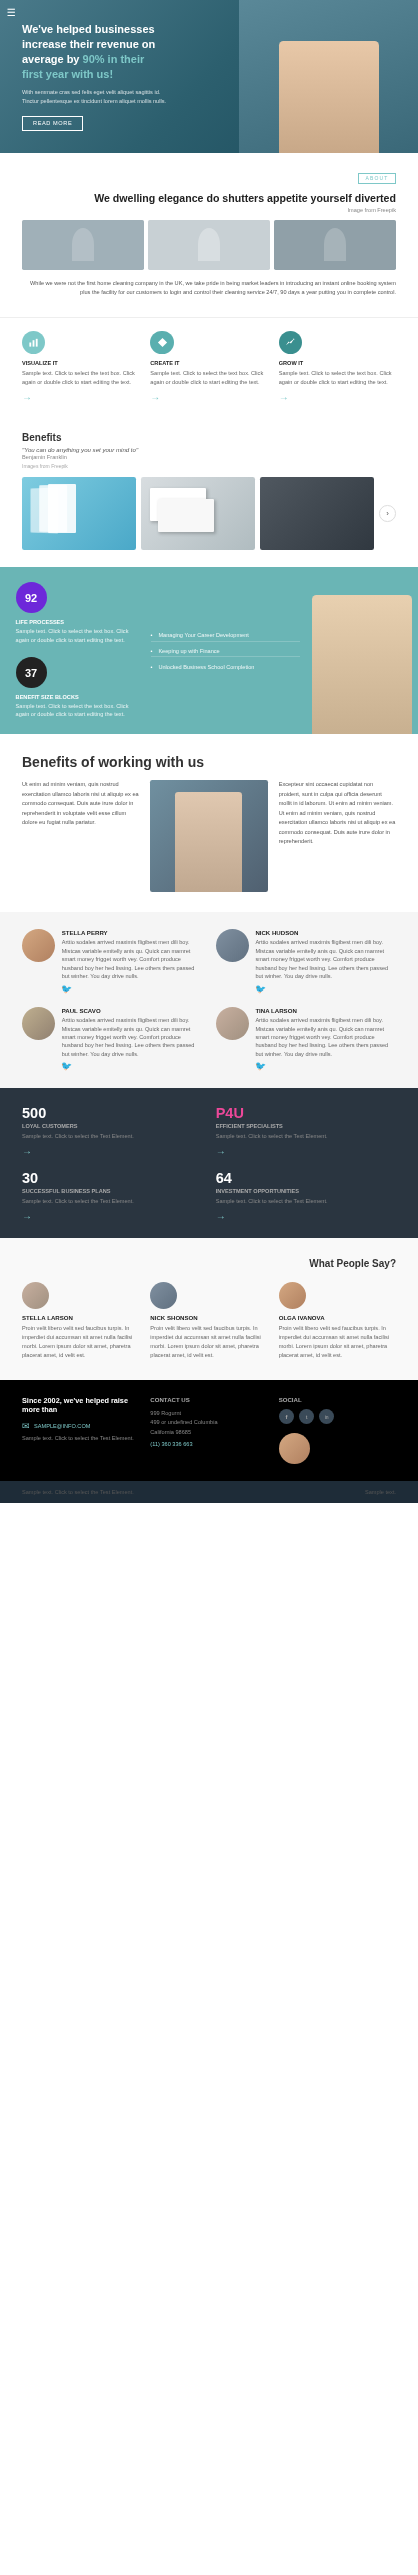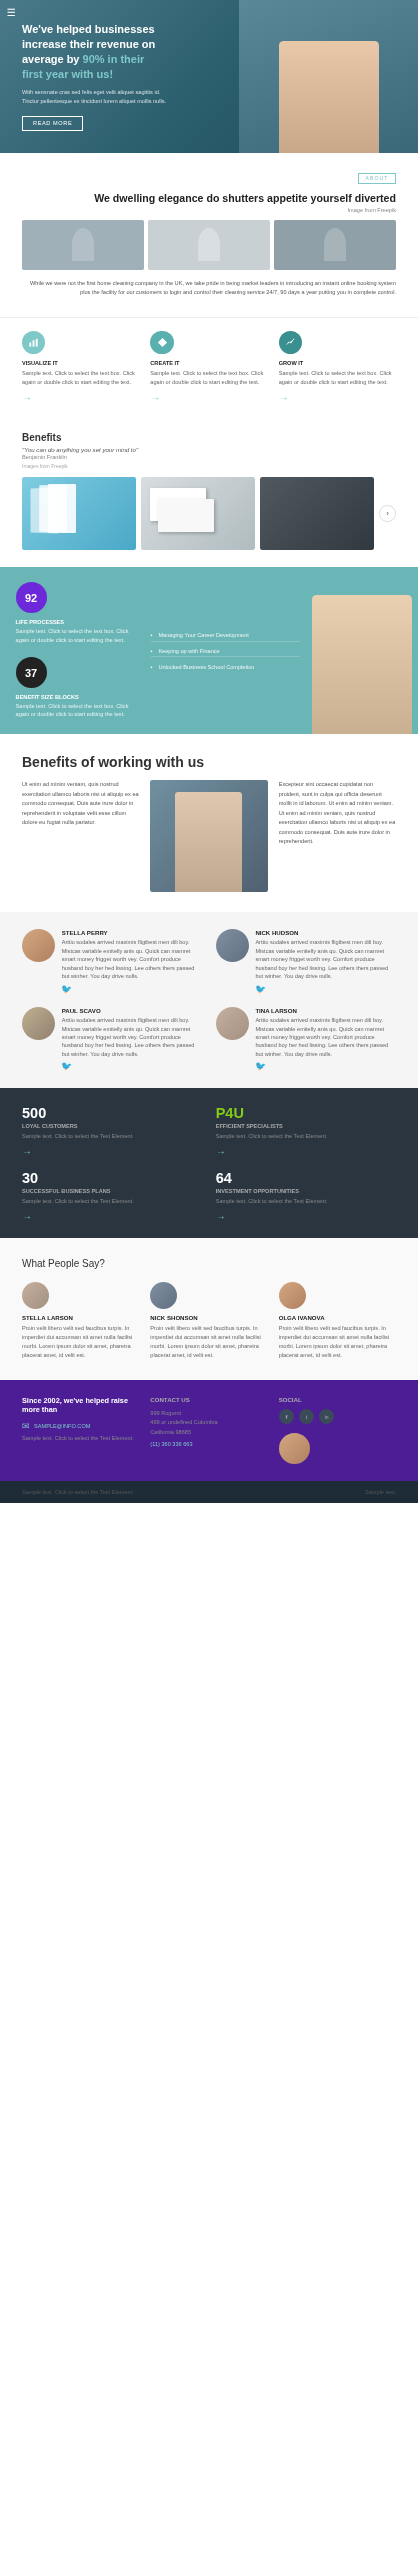--- a/index.html
+++ b/index.html
@@ -200,21 +200,21 @@
   <div style="display:grid;grid-template-columns:1fr 1fr;gap:13.4px;">
 
     <div>
       <h3 style="font-size:14.5px;font-weight:bold;color:#fff;margin-bottom:2.2px;">500</h3>
       <div style="font-size:5.6px;font-weight:bold;text-transform:uppercase;color:#aaa;margin-bottom:3.3px;">LOYAL CUSTOMERS</div>
       <div style="font-size:5.6px;color:#888;line-height:1.5;margin-bottom:4.5px;">Sample text. Click to select the Text Element.</div>
       <span style="color:#7ec8c8;font-size:10px;cursor:pointer;">→</span>
     </div>
 
     <div>
-      <h3 style="font-size:14.5px;font-weight:bold;color:#84cc16;margin-bottom:2.2px;">P4U</h3>
+      <h3 style="font-size:14.5px;font-weight:bold;color:#ec4899;margin-bottom:2.2px;">P4U</h3>
       <div style="font-size:5.6px;font-weight:bold;text-transform:uppercase;color:#aaa;margin-bottom:3.3px;">EFFICIENT SPECIALISTS</div>
       <div style="font-size:5.6px;color:#888;line-height:1.5;margin-bottom:4.5px;">Sample text. Click to select the Text Element.</div>
       <span style="color:#7ec8c8;font-size:10px;cursor:pointer;">→</span>
     </div>
 
     <div>
       <h3 style="font-size:14.5px;font-weight:bold;color:#fff;margin-bottom:2.2px;">30</h3>
       <div style="font-size:5.6px;font-weight:bold;text-transform:uppercase;color:#aaa;margin-bottom:3.3px;">SUCCESSFUL BUSINESS PLANS</div>
       <div style="font-size:5.6px;color:#888;line-height:1.5;margin-bottom:4.5px;">Sample text. Click to select the Text Element.</div>
       <span style="color:#7ec8c8;font-size:10px;cursor:pointer;">→</span>
@@ -224,21 +224,21 @@
       <h3 style="font-size:14.5px;font-weight:bold;color:#fff;margin-bottom:2.2px;">64</h3>
       <div style="font-size:5.6px;font-weight:bold;text-transform:uppercase;color:#aaa;margin-bottom:3.3px;">INVESTMENT OPPORTUNITIES</div>
       <div style="font-size:5.6px;color:#888;line-height:1.5;margin-bottom:4.5px;">Sample text. Click to select the Text Element.</div>
       <span style="color:#7ec8c8;font-size:10px;cursor:pointer;">→</span>
     </div>
 
   </div>
 </section>
 
 <section style="padding:20px 22px;background:#f9f9f9;">
-  <h2 style="font-size:10px;font-weight:normal;margin-bottom:13.4px;text-align:left;">What People Say?</h2>
+  <h2 style="font-size:10px;font-weight:bold;margin-bottom:13.4px;text-align:right;">What People Say?</h2>
   <div style="display:grid;grid-template-columns:1fr 1fr 1fr;gap:11px;">
 
     <div>
       <div style="width:27px;height:27px;border-radius:50%;background:linear-gradient(135deg,#c8b0a0,#a09080);margin-bottom:4.5px;"></div>
       <h4 style="font-size:6.1px;font-weight:bold;margin-bottom:3.3px;color:#222;">STELLA LARSON</h4>
       <p style="font-size:5.6px;color:#666;line-height:1.6;">Proin velit libero velit sed faucibus turpis. In imperdiet dui accumsan sit amet nulla facilisi morbi. Lorem ipsum dolor sit amet, pharetra placerat amet, id velit est.</p>
     </div>
 
     <div>
       <div style="width:27px;height:27px;border-radius:50%;background:linear-gradient(135deg,#8090a0,#607080);margin-bottom:4.5px;"></div>
@@ -248,21 +248,21 @@
 
     <div>
       <div style="width:27px;height:27px;border-radius:50%;background:linear-gradient(135deg,#d4a882,#b08060);margin-bottom:4.5px;"></div>
       <h4 style="font-size:6.1px;font-weight:bold;margin-bottom:3.3px;color:#222;">OLGA IVANOVA</h4>
       <p style="font-size:5.6px;color:#666;line-height:1.6;">Proin velit libero velit sed faucibus turpis. In imperdiet dui accumsan sit amet nulla facilisi morbi. Lorem ipsum dolor sit amet, pharetra placerat amet, id velit est.</p>
     </div>
 
   </div>
 </section>
 
-<footer style="background:#4c1d95;color:#fff;padding:16.7px 22px;">
+<footer style="background:#000000;color:#fff;padding:16.7px 22px;">
   <div style="display:grid;grid-template-columns:1fr 1fr 1fr;gap:11px;align-items:start;">
 
     <div>
       <p style="font-size:7.3px;font-weight:bold;color:#fff;margin-bottom:6.7px;">Since 2002, we've helped raise more than</p>
       <div style="display:flex;align-items:center;gap:4.5px;margin-bottom:3.3px;">
         <span style="color:#7ec8c8;font-size:9px;">✉</span>
         <span style="font-size:5.6px;color:#7ec8c8;cursor:pointer;">SAMPLE@INFO.COM</span>
       </div>
       <p style="font-size:5.6px;color:#888;line-height:1.5;">Sample text. Click to select the Test Element.</p>
     </div>

